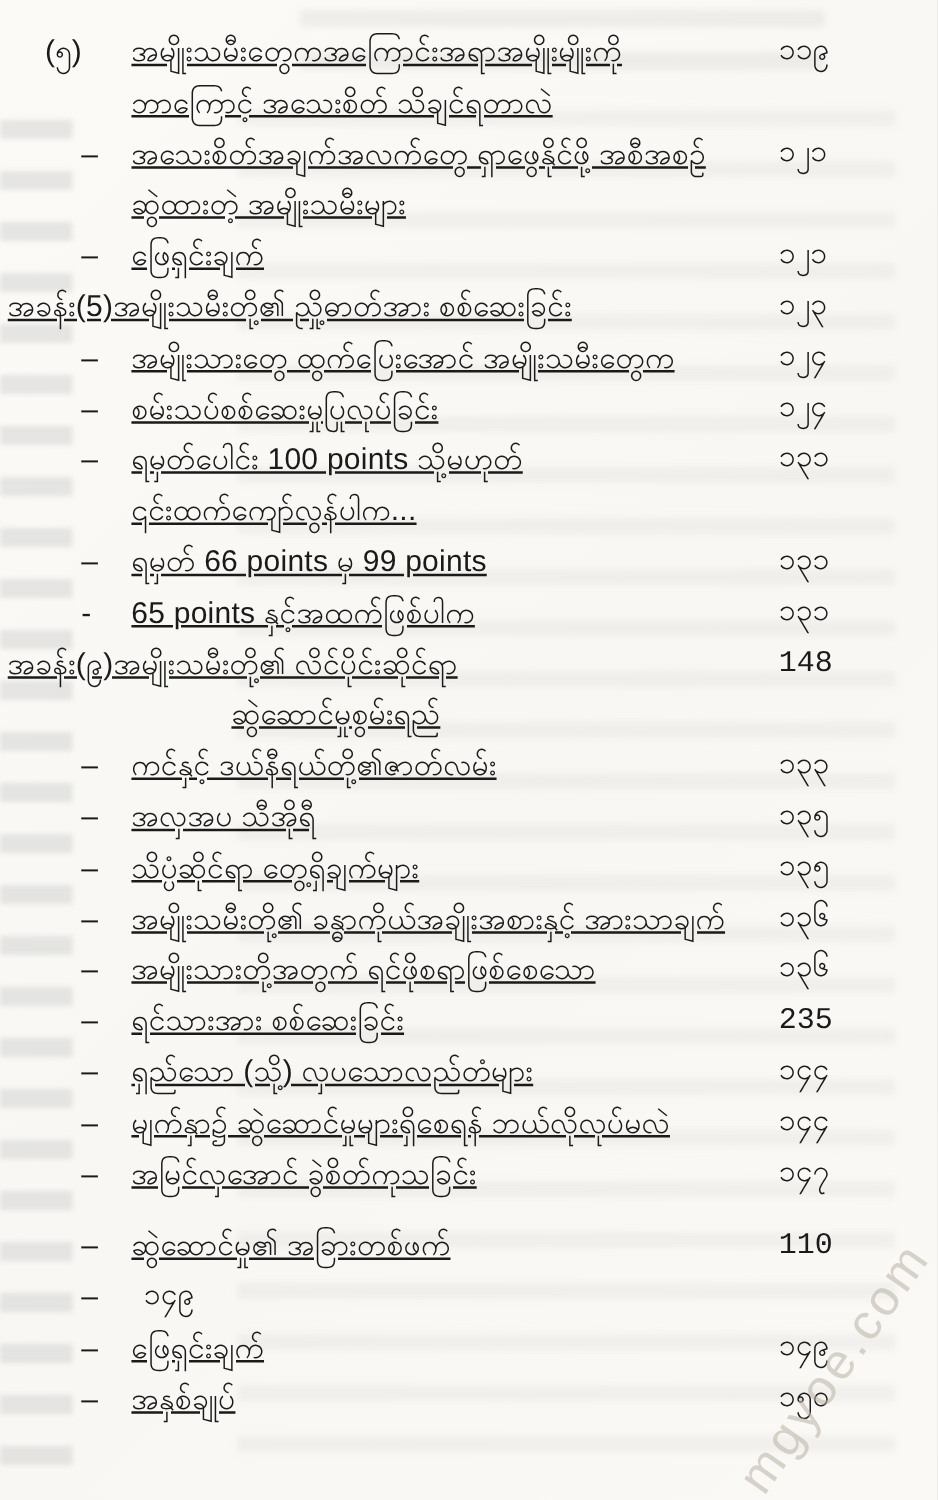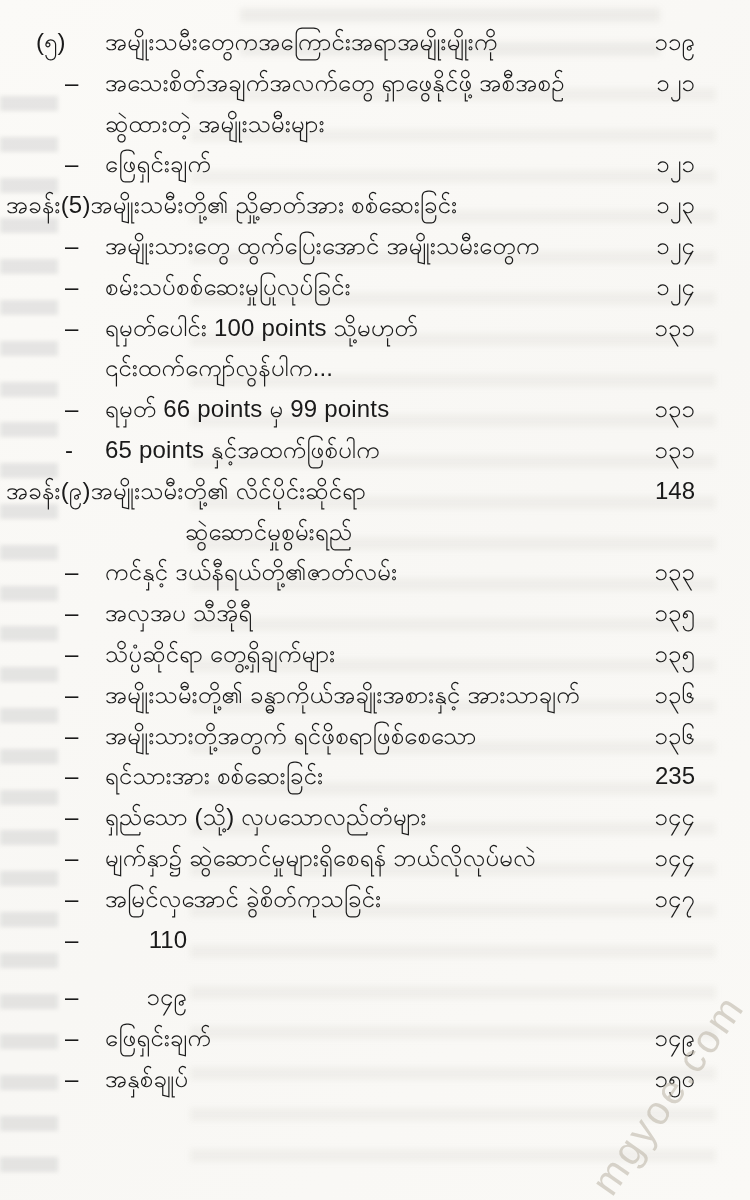--- a/index.html
+++ b/index.html
@@ -36,22 +36,22 @@
     padding-right:55px;
     font-size:24px;
     white-space:nowrap;
   }
   .row .marker{flex:0 0 auto;box-sizing:border-box;}
   .row.num  .marker{width:105px;padding-left:36px;}
   .row.dash .marker{width:105px;padding-left:65px;}
   .row.cont .marker{width:105px;}
   .row.chapter .marker{width:6px;}
   .row.chapter-cont .marker{width:185px;}
-  .row .text{flex:1 1 auto;min-width:0;overflow:hidden;letter-spacing:0.2px;}
-  .row .page-num{flex:0 0 auto;min-width:72px;margin-left:10px;text-align:right;}
+  .row .text{flex:1 1 auto;min-width:0;overflow:hidden;letter-spacing:0.2px;text-decoration:underline;}
+  .row .page-num{flex:0 0 auto;min-width:72px;margin-left:10px;font-family:Liberation Mono, monospace;}
   
   .toc .row:nth-child(24){margin-top:17px;}
   .watermark{
     position:absolute;
     left:518px;top:1072px;width:300px;
     text-align:center;
     transform:rotate(-55deg);
     font-size:40px;letter-spacing:3px;
     color:rgba(186,178,164,0.55);
     pointer-events:none;
@@ -64,20 +64,25 @@
   <div class="bleed bleed-top"></div>
   <div class="bleed bleed-left"></div>
   <div class="bleed bleed-main"></div>
 
   <div class="toc">
       <div class="row num">
     <span class="marker">(၅)</span>
     <span class="text">အမျိုးသမီးတွေကအကြောင်းအရာအမျိုးမျိုးကို</span>
     <span class="page-num">၁၁၉</span>
   </div>
+      <div class="row cont">
+    <span class="marker"></span>
+    <span class="text">ဘာကြောင့် အသေးစိတ် သိချင်ရတာလဲ</span>
+    <span class="page-num"></span>
+  </div>
       <div class="row dash">
     <span class="marker">–</span>
     <span class="text">အသေးစိတ်အချက်အလက်တွေ ရှာဖွေနိုင်ဖို့ အစီအစဉ်</span>
     <span class="page-num">၁၂၁</span>
   </div>
       <div class="row cont">
     <span class="marker"></span>
     <span class="text">ဆွဲထားတဲ့ အမျိုးသမီးများ</span>
     <span class="page-num"></span>
   </div>
@@ -171,20 +176,21 @@
     <span class="text">မျက်နှာ၌ ဆွဲဆောင်မှုများရှိစေရန် ဘယ်လိုလုပ်မလဲ</span>
     <span class="page-num">၁၄၄</span>
   </div>
       <div class="row dash">
     <span class="marker">–</span>
     <span class="text">အမြင်လှအောင် ခွဲစိတ်ကုသခြင်း</span>
     <span class="page-num">၁၄၇</span>
   </div>
       <div class="row dash">
     <span class="marker">–</span>
+    <span class="text">ဆွဲဆောင်မှု၏ အခြားတစ်ဖက်</span>
     <span class="page-num">110</span>
   </div>
       <div class="row dash">
     <span class="marker">–</span>
     <span class="page-num">၁၄၉</span>
   </div>
       <div class="row dash">
     <span class="marker">–</span>
     <span class="text">ဖြေရှင်းချက်</span>
     <span class="page-num">၁၄၉</span>

